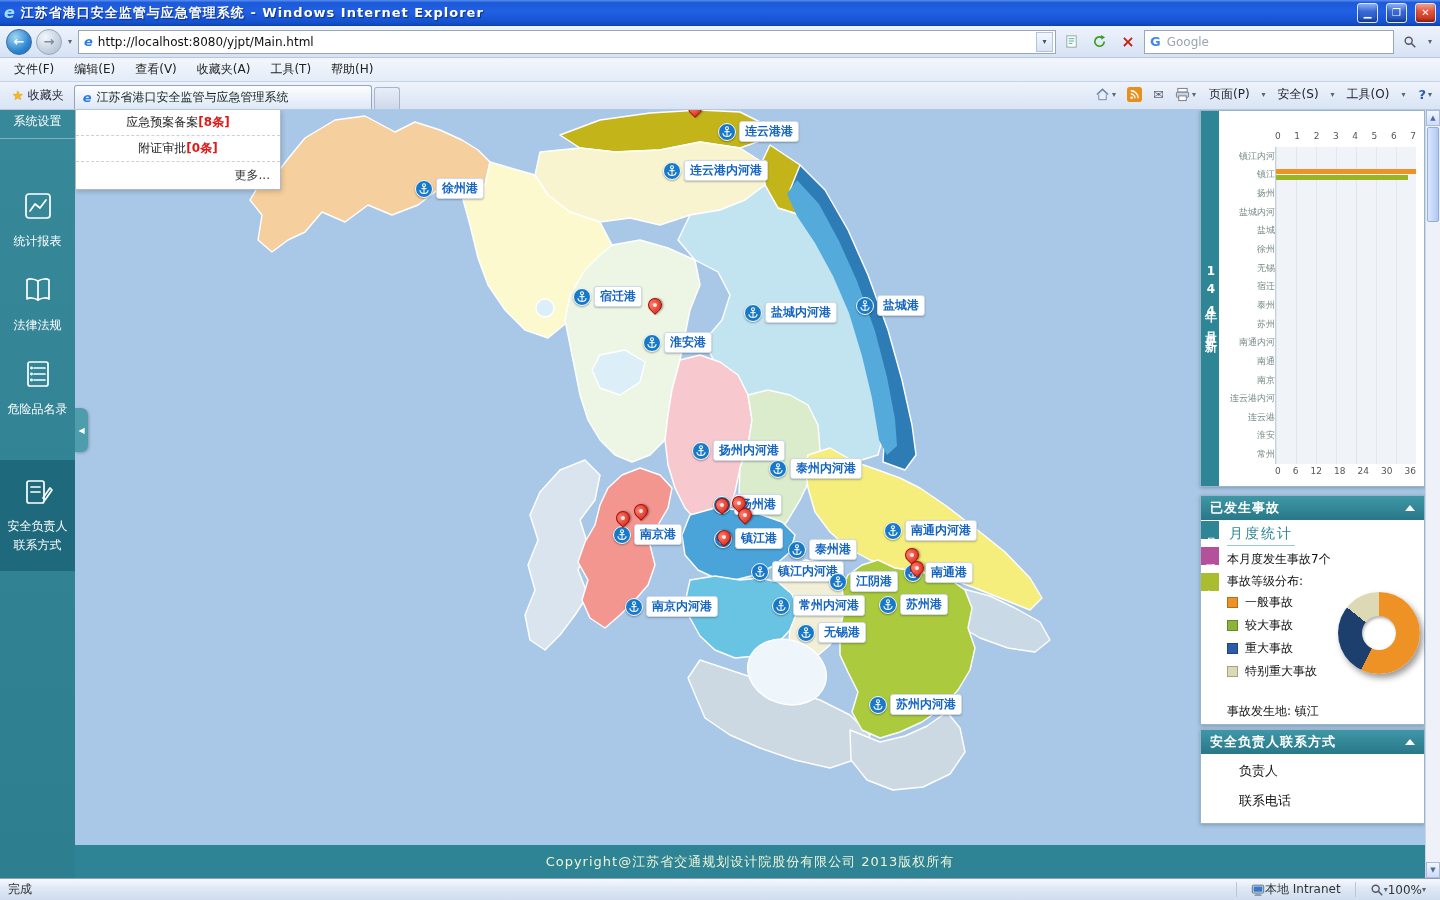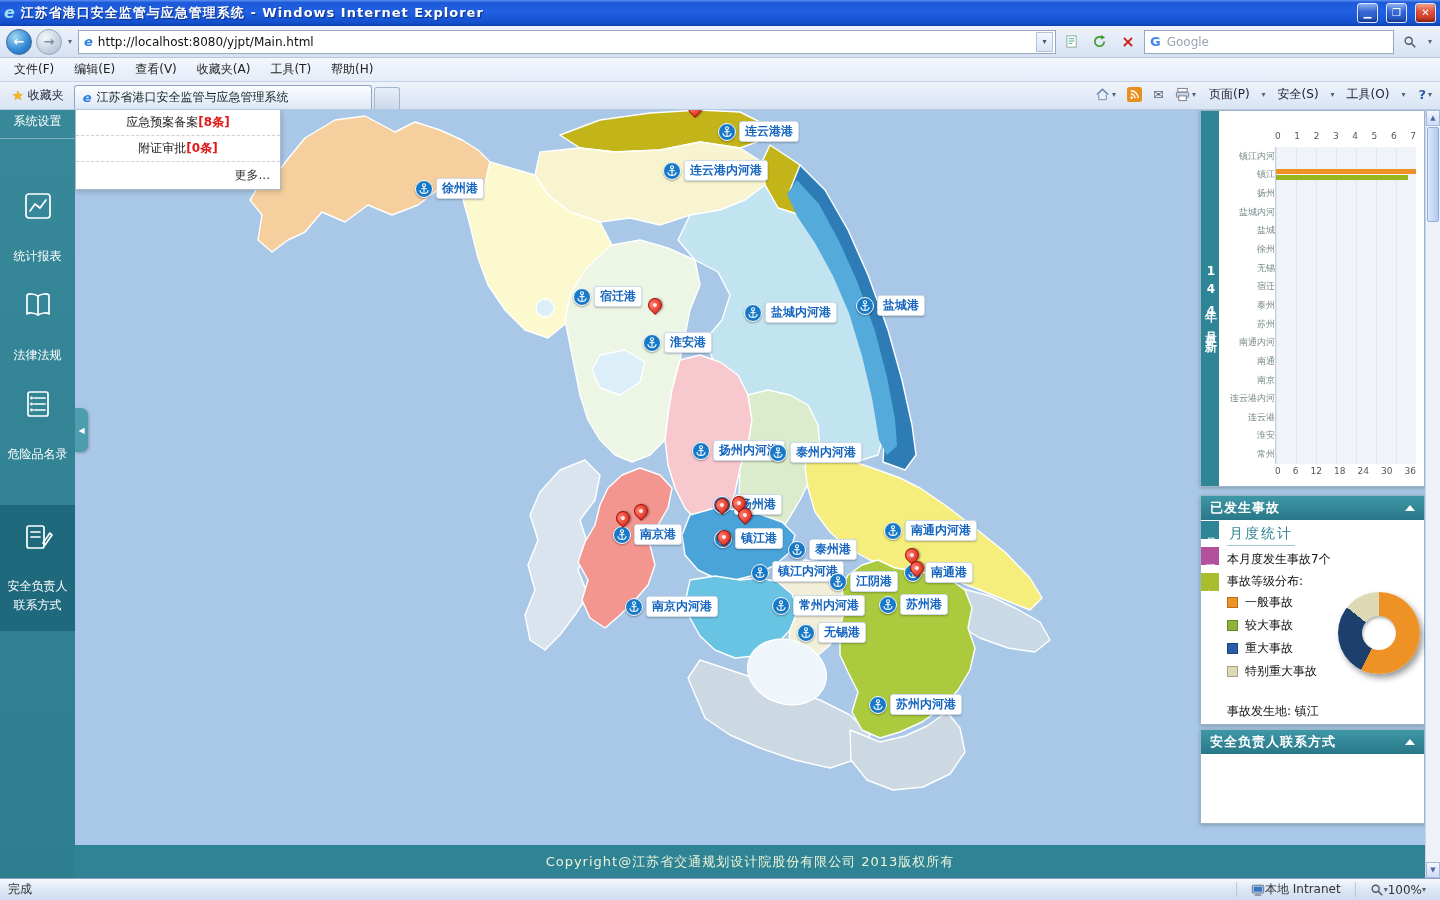--- a/index.html
+++ b/index.html
@@ -53,21 +53,21 @@
 .help-q{color:#2a5caa;font-weight:bold;font-size:13px}
 
 
 .content{height:768px;display:flex}
 .main{width:1350px;display:flex;flex-direction:column}
 
 
 .sidebar{width:75px;background:linear-gradient(180deg,#37899a,#2d7e8f);color:#fff;display:flex;flex-direction:column;align-items:center}
 .sb-top{width:100%;text-align:center;font-size:12px;padding:3px 0 8px;border-bottom:1px solid rgba(255,255,255,.35)}
 .sb-items{width:100%;display:flex;flex-direction:column;margin-top:40px}
-.sb-item{width:100%;padding:12px 2px;display:flex;flex-direction:column;align-items:center;gap:22px;cursor:pointer}
+.sb-item{width:100%;padding:12px 2px;display:flex;flex-direction:column;align-items:center;gap:7px;cursor:pointer}
 .sb-item.active{background:#1e6a7c;margin-top:28px;padding:16px 2px}
 .sb-ic svg{width:30px;height:30px;stroke:#fff;fill:none;stroke-width:1.7;stroke-linecap:round;stroke-linejoin:round}
 .sb-label{font-size:12px;text-align:center;line-height:1.6}
 
 
 .map{position:relative;width:1350px;height:735px;overflow:hidden;background:linear-gradient(160deg,#aecbe9,#a2c2e2)}
 .map svg.geo{position:absolute;inset:0}
 .notice{position:absolute;left:0;top:0;width:206px;background:#fff;border:1px solid #aebaca;border-top:none;z-index:5;box-shadow:1px 2px 5px rgba(0,0,0,.18)}
 .notice-row{display:flex;justify-content:center;align-items:center;padding:4px 10px;border-bottom:1px dashed #c9d1db;font-size:12px;color:#222}
 .notice-count{color:#e01818;font-weight:bold}
@@ -425,21 +425,21 @@
               <span class="anchor">
                 <svg viewBox="0 0 16 16">
                   <circle cx="8" cy="3.8" r="1.7" fill="none" stroke="#fff" stroke-width="1.2"></circle>
                   <line x1="8" y1="5.5" x2="8" y2="12.8" stroke="#fff" stroke-width="1.2"></line>
                   <line x1="5" y1="7.6" x2="11" y2="7.6" stroke="#fff" stroke-width="1.2"></line>
                   <path d="M3.2 9.2A4.9 4.9 0 0 0 12.8 9.2" fill="none" stroke="#fff" stroke-width="1.2"></path>
                 </svg>
               </span>
               <span class="port-chip">扬州内河港</span>
             </div>
-            <div class="port" style="left: 694px; top: 332px; font-family: Liberation Mono, monospace;">
+            <div class="port" style="left: 694px; top: 348px; font-family: Liberation Mono, monospace;">
               <span class="anchor">
                 <svg viewBox="0 0 16 16">
                   <circle cx="8" cy="3.8" r="1.7" fill="none" stroke="#fff" stroke-width="1.2"></circle>
                   <line x1="8" y1="5.5" x2="8" y2="12.8" stroke="#fff" stroke-width="1.2"></line>
                   <line x1="5" y1="7.6" x2="11" y2="7.6" stroke="#fff" stroke-width="1.2"></line>
                   <path d="M3.2 9.2A4.9 4.9 0 0 0 12.8 9.2" fill="none" stroke="#fff" stroke-width="1.2"></path>
                 </svg>
               </span>
               <span class="port-chip">泰州内河港</span>
             </div>
@@ -491,21 +491,21 @@
               <span class="anchor">
                 <svg viewBox="0 0 16 16">
                   <circle cx="8" cy="3.8" r="1.7" fill="none" stroke="#fff" stroke-width="1.2"></circle>
                   <line x1="8" y1="5.5" x2="8" y2="12.8" stroke="#fff" stroke-width="1.2"></line>
                   <line x1="5" y1="7.6" x2="11" y2="7.6" stroke="#fff" stroke-width="1.2"></line>
                   <path d="M3.2 9.2A4.9 4.9 0 0 0 12.8 9.2" fill="none" stroke="#fff" stroke-width="1.2"></path>
                 </svg>
               </span>
               <span class="port-chip">泰州港</span>
             </div>
-            <div class="port" style="left: 676px; top: 451px; align-items: flex-end;">
+            <div class="port" style="left: 676px; top: 451px;">
               <span class="anchor">
                 <svg viewBox="0 0 16 16">
                   <circle cx="8" cy="3.8" r="1.7" fill="none" stroke="#fff" stroke-width="1.2"></circle>
                   <line x1="8" y1="5.5" x2="8" y2="12.8" stroke="#fff" stroke-width="1.2"></line>
                   <line x1="5" y1="7.6" x2="11" y2="7.6" stroke="#fff" stroke-width="1.2"></line>
                   <path d="M3.2 9.2A4.9 4.9 0 0 0 12.8 9.2" fill="none" stroke="#fff" stroke-width="1.2"></path>
                 </svg>
               </span>
               <span class="port-chip">镇江内河港</span>
             </div>
@@ -745,20 +745,24 @@
                 <div class="acc-loc">事故发生地: 镇江</div>
               </div>
             </div>
           </div>
 
           <div class="contact-panel">
             <div class="panel-header">
               <span>安全负责人联系方式</span>
               <span class="hdr-arrow"></span>
             </div>
+            <div class="ct-rows" id="contact-rows">
+                <div class="ct-row">负责人</div>
+                <div class="ct-row">联系电话</div>
+              </div>
           </div>
 
         </div>
       </div>
 
       <div class="footerbar">
         <span>Copyright@江苏省交通规划设计院股份有限公司 2013版权所有</span>
       </div>
     </div>
 

